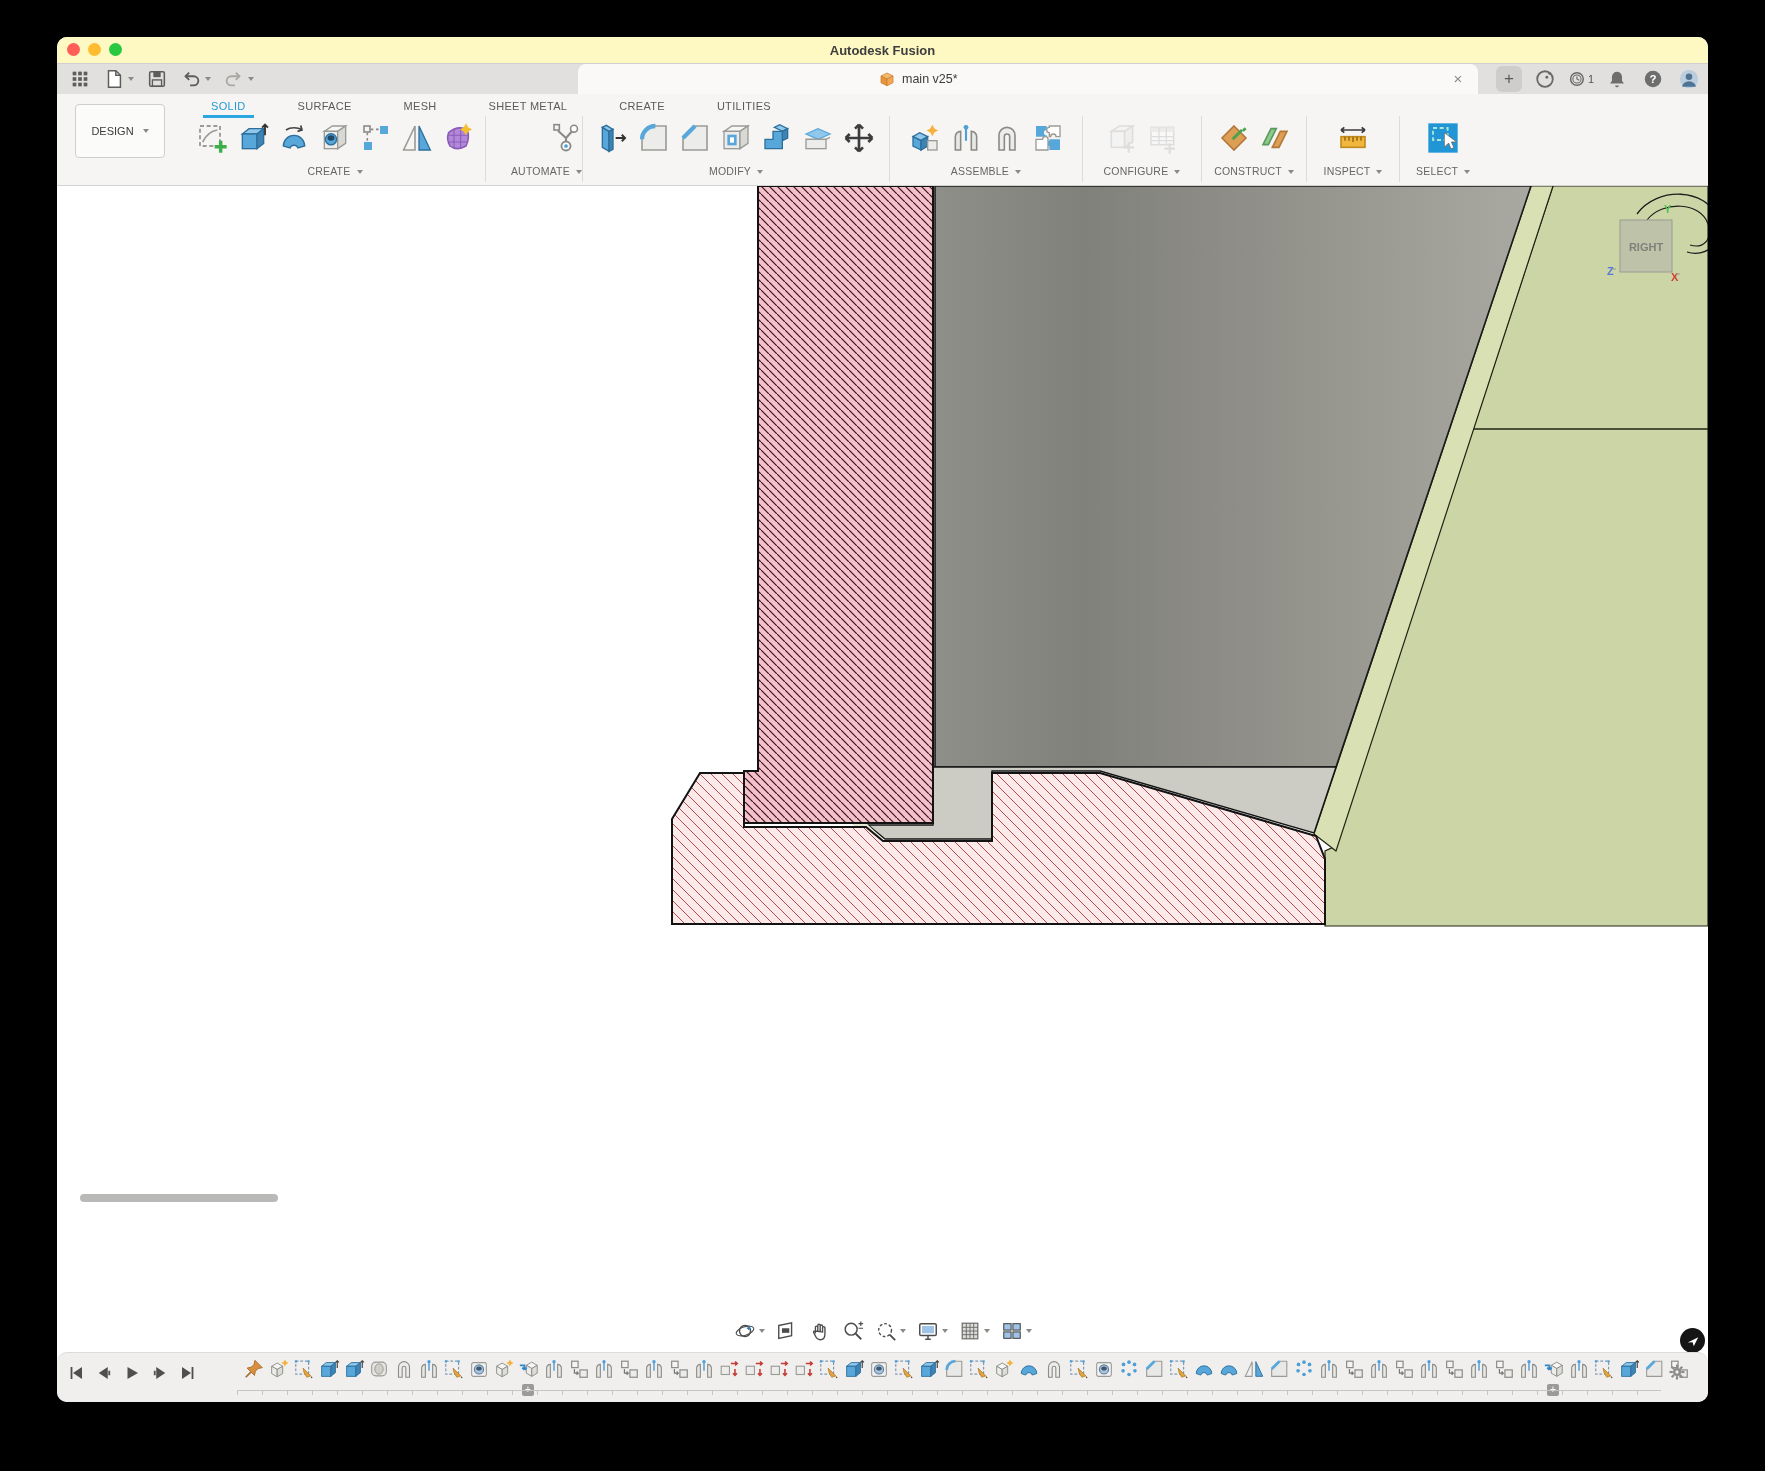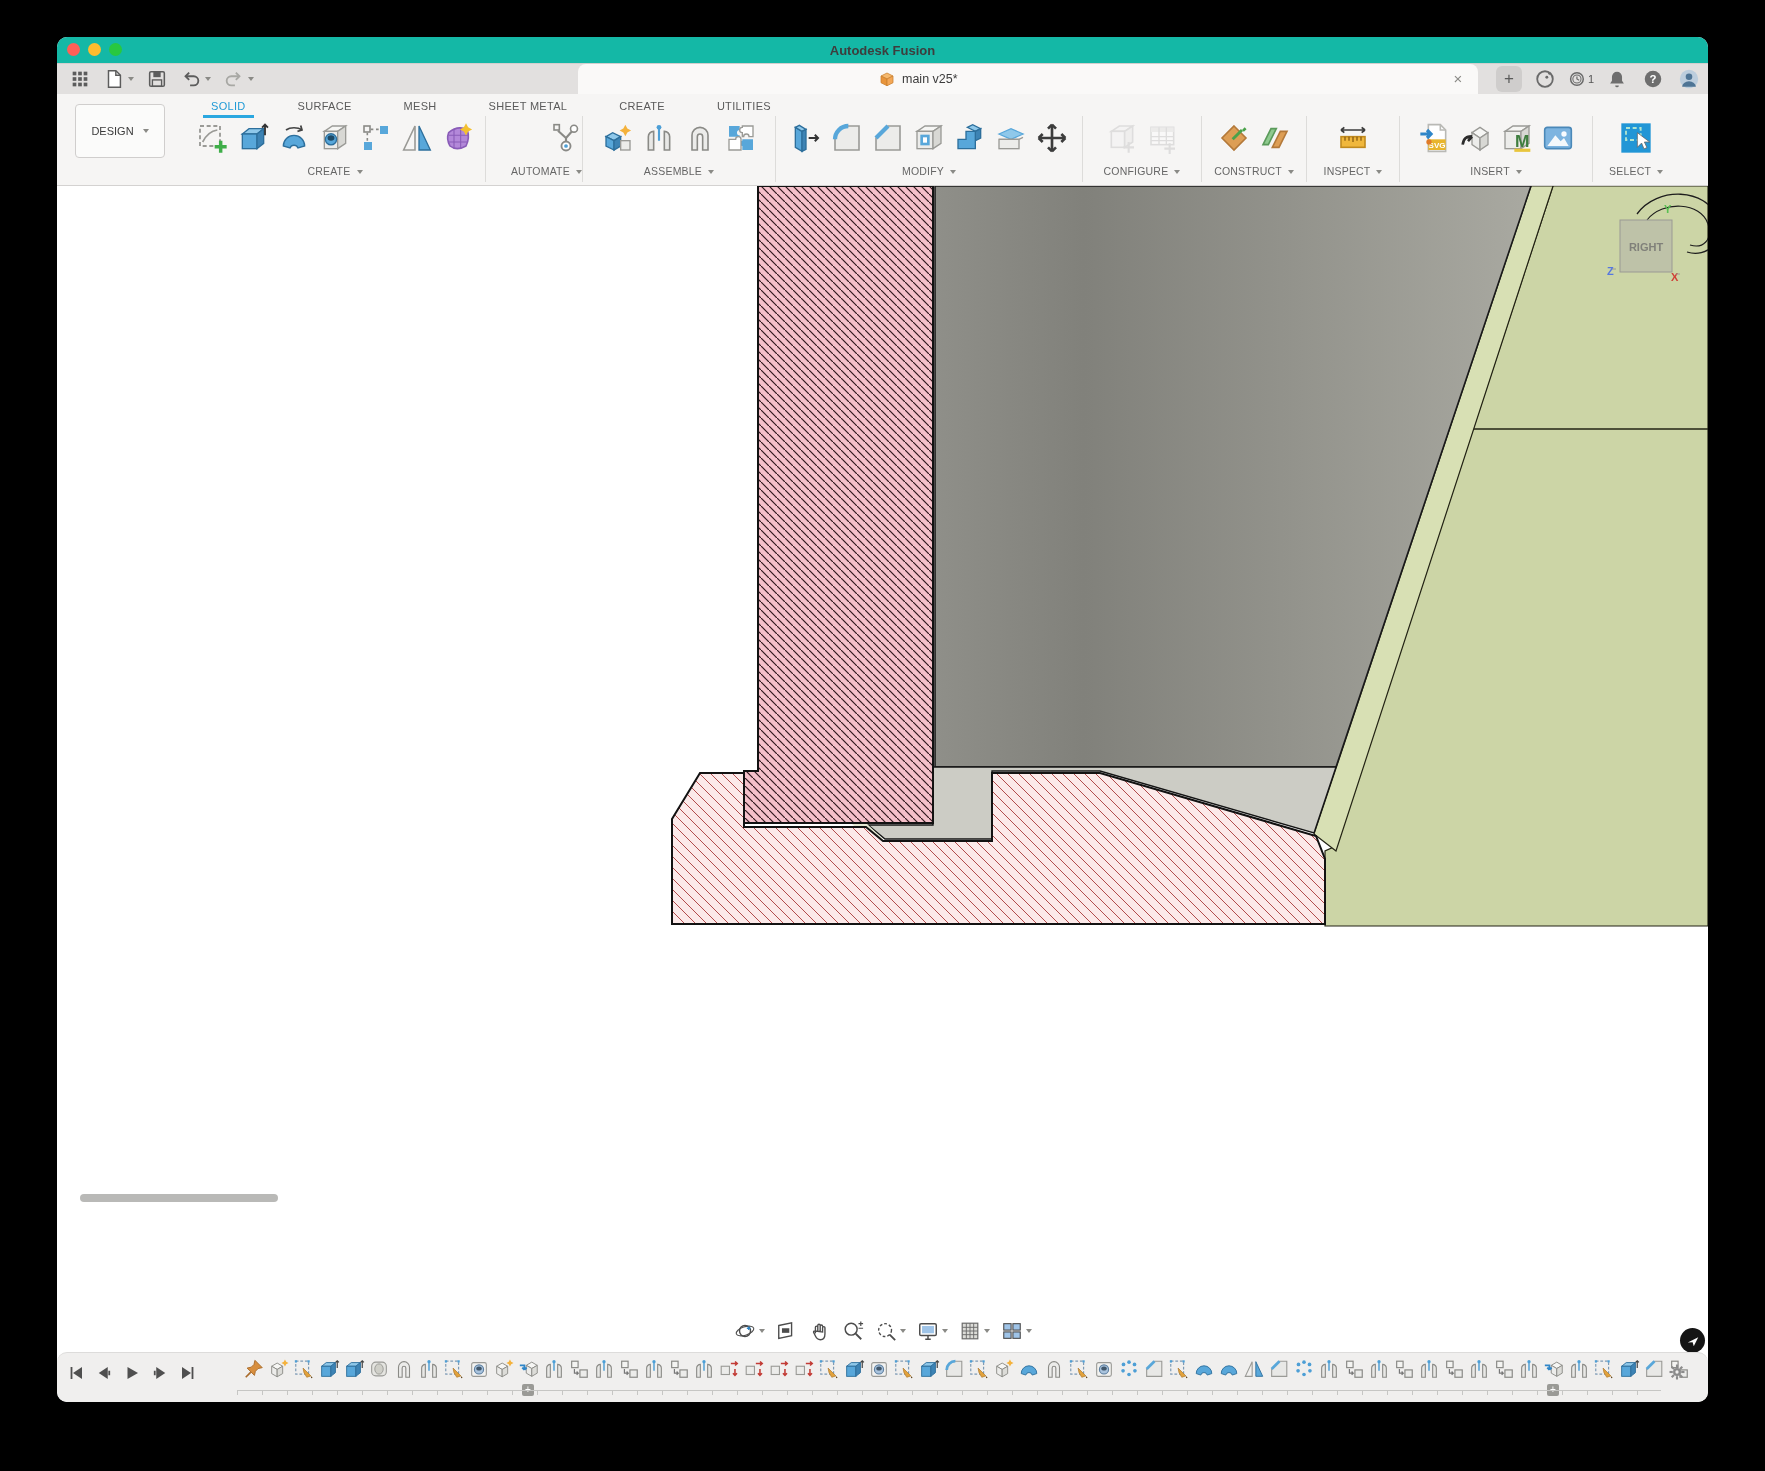--- a/index.html
+++ b/index.html
@@ -1,19 +1,19 @@
 <!DOCTYPE html>
 <html><head>
 <meta charset="utf-8">
 <style>
   html,body{margin:0;padding:0;background:#000;}
   body{width:1765px;height:1471px;position:relative;font-family:"Liberation Sans",sans-serif;-webkit-font-smoothing:antialiased;}
   .window{position:absolute;left:57px;top:37px;width:1651px;height:1365px;background:#fff;border-radius:10px;overflow:hidden;}
   
-  .titlebar{position:absolute;left:0;top:0;width:100%;height:26px;background:#14b8a6;border-bottom:1px solid #d2cfce;}
+  .titlebar{position:absolute;left:0;top:0;width:100%;height:26px;background:#fef9c3;border-bottom:1px solid #d2cfce;}
   .lights{position:absolute;left:10px;top:6px;display:flex;gap:8px;}
   .light{width:13px;height:13px;border-radius:50%;}
   .title-text{position:absolute;left:0;top:0;width:100%;height:26px;text-align:center;line-height:27px;font-size:13px;font-weight:bold;color:#3d3d3d;}
   
   .tabstrip{position:absolute;left:0;top:27px;width:100%;height:30px;background:#e2e0df;}
   .qat{position:absolute;left:8px;top:0;height:30px;display:flex;align-items:center;gap:4px;}
   .qat .qbtn{display:flex;align-items:center;padding:0 4px;height:24px;}
   .doc-tab{position:absolute;left:513px;top:0;width:900px;height:30px;background:#faf9f8;border-radius:8px 8px 0 0;margin-left:8px;}
   .doc-tab-label{position:absolute;left:300px;top:0;height:30px;display:flex;align-items:center;gap:6px;font-size:12.5px;color:#3c3c3c;}
   .tab-close{position:absolute;right:10px;top:5px;width:20px;height:20px;color:#8a8a86;font-size:15px;line-height:20px;text-align:center;}
@@ -567,63 +567,63 @@
           <div class="glabel">CREATE <span class="caret"></span></div>
         </div>
         <div class="group" style="width: 96px; align-items: flex-end;">
           <div class="icons">
             <div><svg class="ic28">
                 <use href="#sym-automate"></use>
               </svg></div>
           </div>
           <div class="glabel">AUTOMATE <span class="caret"></span></div>
         </div>
+        <div class="group" style="width: 306px;">
+          <div class="icons">
+            <div><svg class="ic28">
+                <use href="#sym-press-pull"></use>
+              </svg></div>
+            <div><svg class="ic28">
+                <use href="#sym-fillet"></use>
+              </svg></div>
+            <div><svg class="ic28">
+                <use href="#sym-chamfer"></use>
+              </svg></div>
+            <div><svg class="ic28">
+                <use href="#sym-shell"></use>
+              </svg></div>
+            <div><svg class="ic28">
+                <use href="#sym-combine"></use>
+              </svg></div>
+            <div><svg class="ic28">
+                <use href="#sym-split-body"></use>
+              </svg></div>
+            <div><svg class="ic28">
+                <use href="#sym-move-copy"></use>
+              </svg></div>
+          </div>
+          <div class="glabel">MODIFY <span class="caret"></span></div>
+        </div>
         <div class="group" style="width: 192px;">
           <div class="icons">
             <div><svg class="ic28">
                 <use href="#sym-new-component"></use>
               </svg></div>
             <div><svg class="ic28">
                 <use href="#sym-joint"></use>
               </svg></div>
             <div><svg class="ic28">
                 <use href="#sym-as-built-joint"></use>
               </svg></div>
             <div><svg class="ic28">
                 <use href="#sym-rigid-group"></use>
               </svg></div>
           </div>
           <div class="glabel">ASSEMBLE <span class="caret"></span></div>
         </div>
-        <div class="group" style="width: 306px;">
-          <div class="icons">
-            <div><svg class="ic28">
-                <use href="#sym-press-pull"></use>
-              </svg></div>
-            <div><svg class="ic28">
-                <use href="#sym-fillet"></use>
-              </svg></div>
-            <div><svg class="ic28">
-                <use href="#sym-chamfer"></use>
-              </svg></div>
-            <div><svg class="ic28">
-                <use href="#sym-shell"></use>
-              </svg></div>
-            <div><svg class="ic28">
-                <use href="#sym-combine"></use>
-              </svg></div>
-            <div><svg class="ic28">
-                <use href="#sym-split-body"></use>
-              </svg></div>
-            <div><svg class="ic28">
-                <use href="#sym-move-copy"></use>
-              </svg></div>
-          </div>
-          <div class="glabel">MODIFY <span class="caret"></span></div>
-        </div>
         <div class="group disabled" style="width: 118px;">
           <div class="icons">
             <div><svg class="ic28">
                 <use href="#sym-configuration"></use>
               </svg></div>
             <div><svg class="ic28">
                 <use href="#sym-configuration-table"></use>
               </svg></div>
           </div>
           <div class="glabel">CONFIGURE <span class="caret"></span></div>
@@ -639,37 +639,20 @@
           </div>
           <div class="glabel">CONSTRUCT <span class="caret"></span></div>
         </div>
         <div class="group" style="width: 92px;">
           <div class="icons">
             <div><svg class="ic28">
                 <use href="#sym-measure"></use>
               </svg></div>
           </div>
           <div class="glabel">INSPECT <span class="caret"></span></div>
-        </div>
-        <div class="group" style="width: 192px;">
-          <div class="icons">
-            <div><svg class="ic28">
-                <use href="#sym-insert-svg"></use>
-              </svg></div>
-            <div><svg class="ic28">
-                <use href="#sym-insert-derive"></use>
-              </svg></div>
-            <div><svg class="ic28">
-                <use href="#sym-insert-mcmaster"></use>
-              </svg></div>
-            <div><svg class="ic28">
-                <use href="#sym-canvas"></use>
-              </svg></div>
-          </div>
-          <div class="glabel">INSERT <span class="caret"></span></div>
         </div>
         <div class="group" style="width: 86px;">
           <div class="icons">
             <div><svg class="ic28">
                 <use href="#sym-select"></use>
               </svg></div>
           </div>
           <div class="glabel">SELECT <span class="caret"></span></div>
         </div>
       </div>

